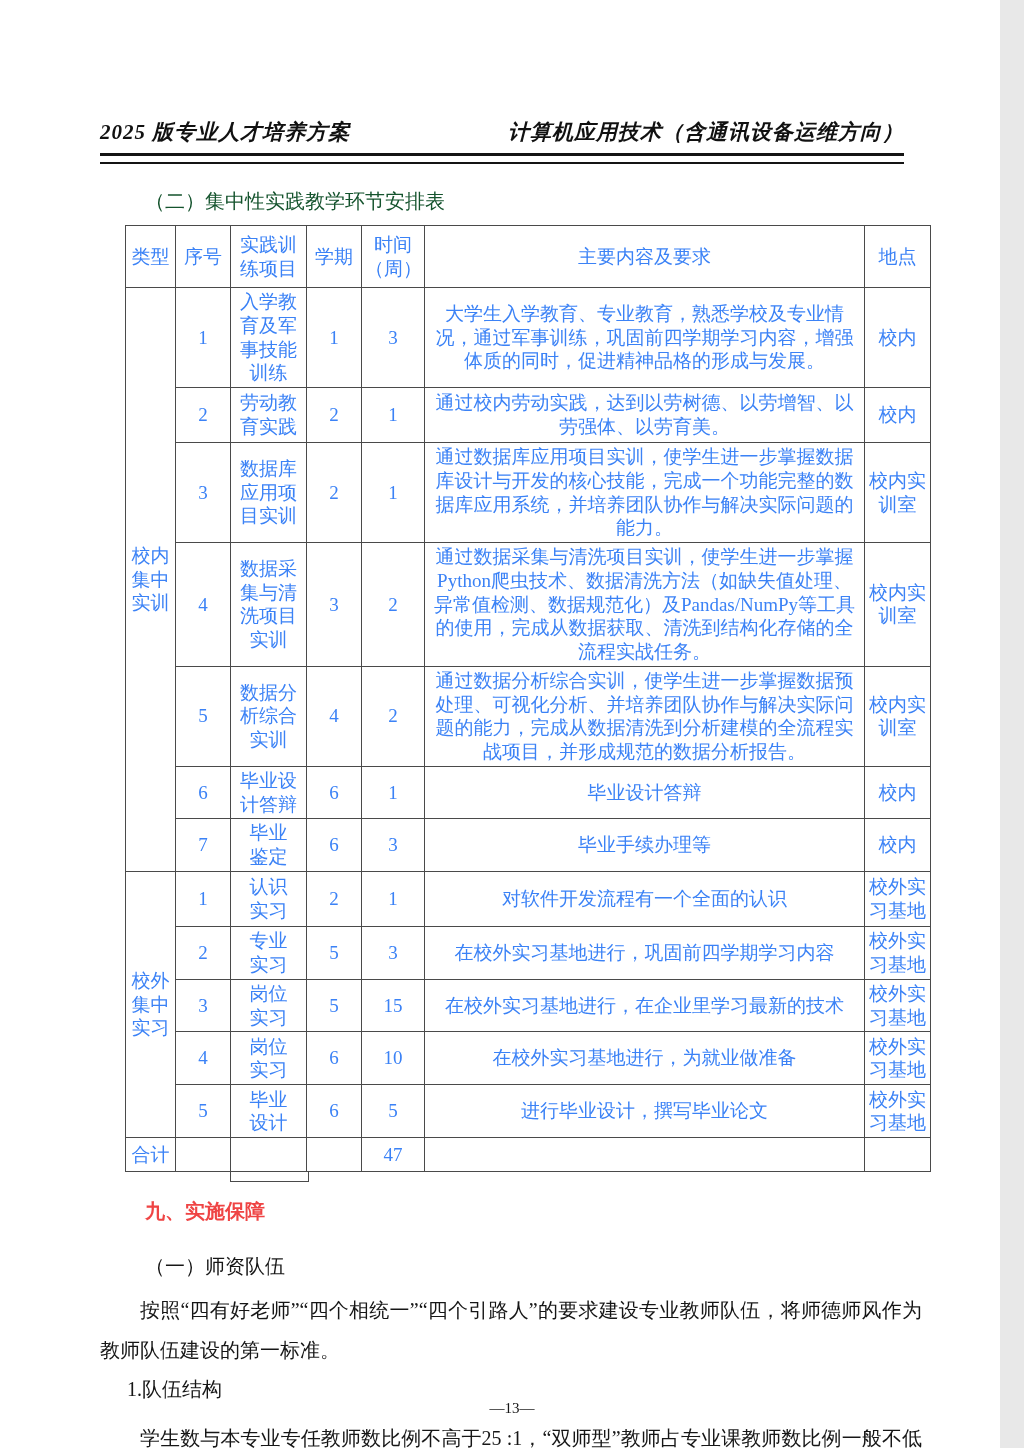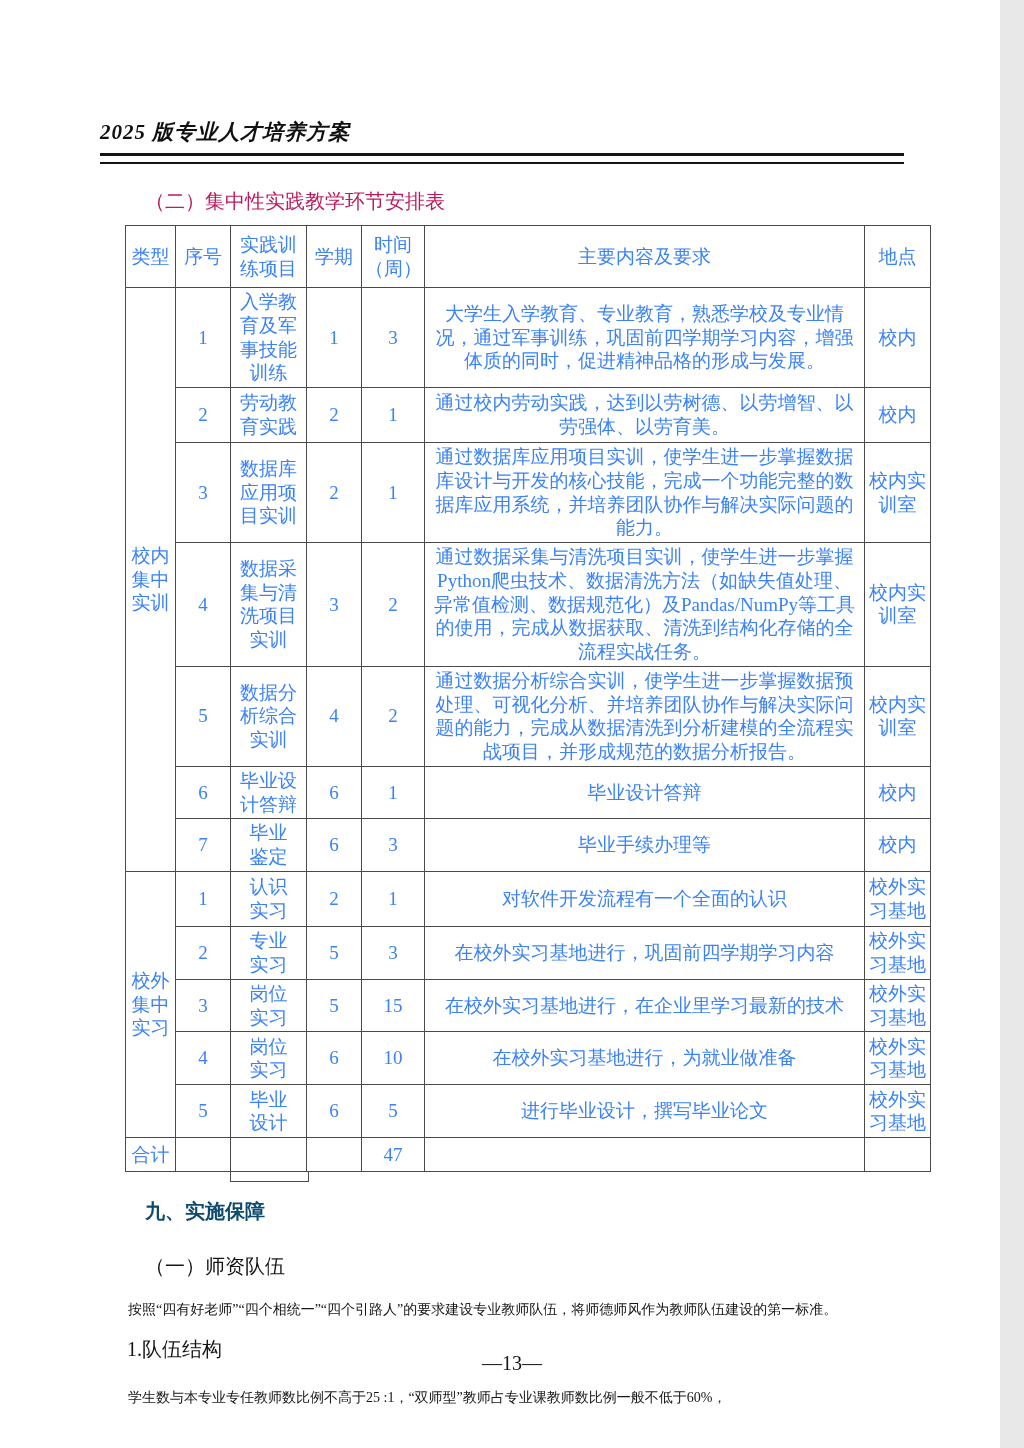--- a/index.html
+++ b/index.html
@@ -10,57 +10,58 @@
     color:#1f1f1f;overflow:hidden;
   }
   
   .doc-header{display:flex;justify-content:space-between;align-items:flex-end;}
   .doc-header .hl, .doc-header .hr{
     font-style:italic;font-weight:bold;font-size:21px;letter-spacing:1px;color:#111;
     white-space:nowrap;
   }
   .header-rule{margin-top:7px;height:6px;border-top:3.5px solid #141414;border-bottom:2px solid #141414;}
   
-  .table-title{margin:24px 0 10px 45px;font-size:20px;color:#be185d;}
+  .table-title{margin:24px 0 10px 45px;font-size:20px;color:#14532d;}
   
   .table-wrap{position:relative;margin-left:25px;width:805px;}
   table.sched{border-collapse:collapse;table-layout:fixed;width:805px;font-size:19px;color:#3b82f6;padding-left:22px;}
   table.sched td,table.sched th{
     border:1.5px solid #4a4a4a;text-align:center;vertical-align:middle;
     padding:2px 3px;font-weight:normal;line-height:1.25;box-sizing:border-box;
   }
   col.c-type{width:50px}col.c-seq{width:55px}col.c-proj{width:76px}
   col.c-sem{width:55px}col.c-time{width:63px}col.c-content{width:440px}col.c-loc{width:66px}
   td.proj,td.type-cell,th.pre{white-space:pre-line;}
   td.content-cell{text-align:justify;padding:4px 8px;line-height:1.2;}
   td.type-cell{line-height:1.45;padding:2px 1px;}
   tr.h34{height:34px}tr.h50{height:50px}tr.h52{height:52px}tr.h53{height:53px}
   tr.h55{height:55px}tr.h62{height:62px}tr.h72{height:72px}tr.h90{height:90px}
   tr.h95{height:95px}tr.h111{height:111px}
   
   .total-artifact{position:absolute;left:105px;bottom:-10px;width:77px;height:10px;
     border-left:1.5px solid #4a4a4a;border-right:1.5px solid #4a4a4a;border-bottom:1.5px solid #4a4a4a;}
   
-  .sec-heading{margin:26px 0 0 45px;font-size:20px;font-weight:bold;color:#0c4a6e;
+  .sec-heading{margin:26px 0 0 45px;font-size:20px;font-weight:bold;color:#ef4444;
     font-family:"Liberation Sans","DejaVu Sans",sans-serif;}
   .sub-heading{margin:28px 0 0 45px;font-size:20px;color:#161616;}
-  .para{margin:10px 0 0 0;font-size:14px;line-height:40px;color:#161616;
+  .para{margin:10px 0 0 0;font-size:20px;line-height:40px;color:#161616;
     text-indent:2em;text-align:justify;width:822px;font-family:Liberation Serif, serif;}
   .num-item{margin:0 0 0 27px;font-size:20px;line-height:38px;color:#161616;}
   
-  .footer{position:absolute;left:0;top:1352px;width:1024px;text-align:center;
-    font-size:20px;color:#161616;}
+  .footer{position:absolute;left:0;top:1400px;width:1024px;text-align:center;
+    font-size:15px;color:#161616;}
 </style>
 </head>
 <body>
 
 <div class="page">
 
   <div class="doc-header">
     <div class="hl">2025 版专业人才培养方案</div>
+    <div class="hr">计算机应用技术（含通讯设备运维方向）</div>
   </div>
   <div class="header-rule"></div>
 
   <div class="table-title">（二）集中性实践教学环节安排表</div>
 
   <div class="table-wrap">
     <table class="sched">
       <colgroup>
         <col class="c-type">
           <col class="c-seq">

